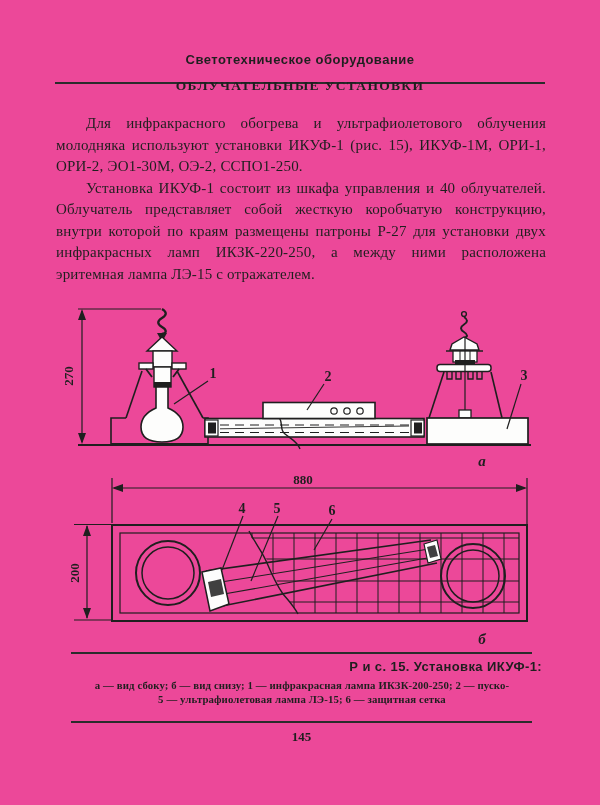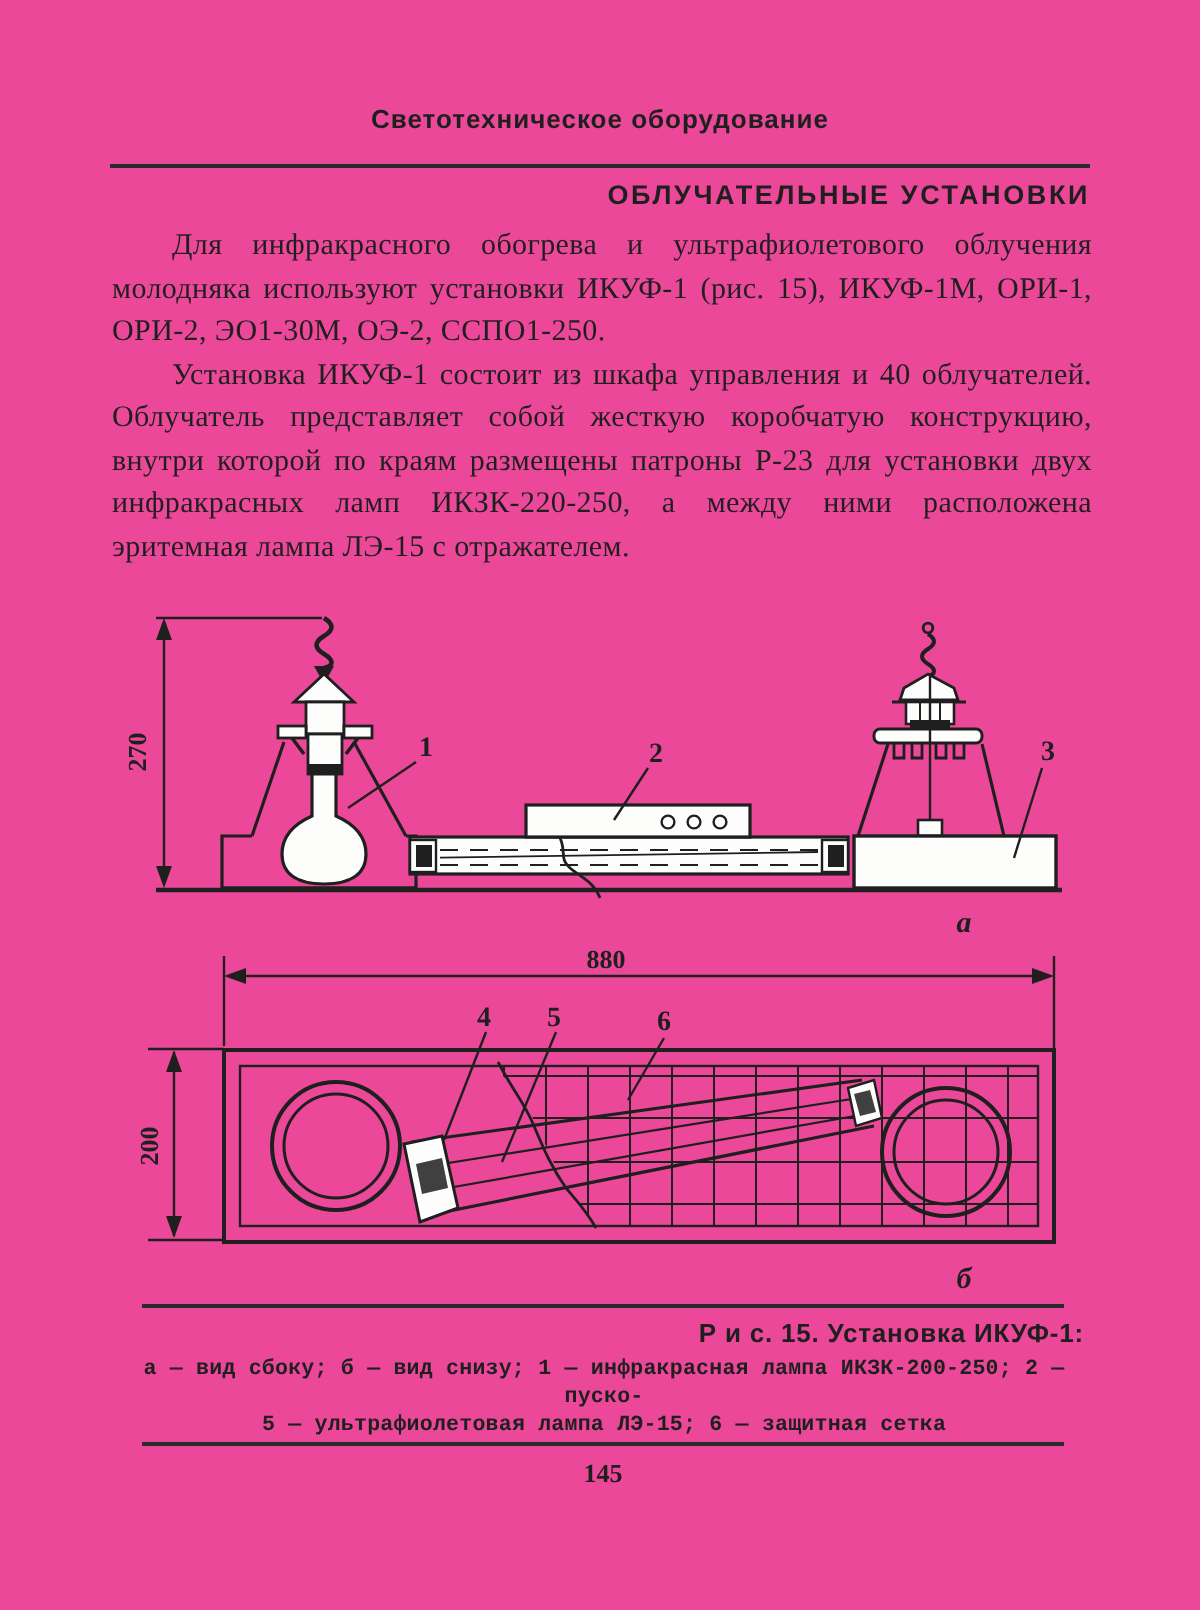--- a/index.html
+++ b/index.html
@@ -9,39 +9,39 @@
     font-family:"Liberation Serif",serif;
   }
   .running-header{
     position:absolute;top:52px;left:55px;width:490px;text-align:center;
     font-family:"Liberation Sans",sans-serif;font-size:13px;font-weight:bold;
     letter-spacing:.5px;
   }
   .rule{position:absolute;background:#2b2b2b;height:2px;}
   .rule-header{top:82px;left:55px;width:490px;}
   .section-title{
-    position:absolute;top:90px;left:55px;width:490px;text-align:right;
-    font-family:Liberation Sans, sans-serif;font-size:13.5px;font-weight:bold;
+    position:absolute;top:78px;left:55px;width:490px;text-align:center;
+    font-family:Liberation Serif, serif;font-size:13.5px;font-weight:bold;
     letter-spacing:1.3px;
   }
   .bodytext{position:absolute;top:113px;left:56px;width:490px;}
   .bodytext p{
     margin:0;font-size:15px;font-weight:normal;line-height:21.5px;
     text-align:justify;text-indent:30px;letter-spacing:.2px;
   }
   .figure-caption-rule-top{top:652px;left:71px;width:461px;height:1.5px;}
   .figure-caption-rule-bottom{top:721px;left:71px;width:461px;height:1.5px;}
   .caption-title{
     position:absolute;top:659px;left:62px;width:480px;text-align:right;
     font-family:"Liberation Sans",sans-serif;font-size:13px;font-weight:bold;
     letter-spacing:.4px;
   }
   .caption-lines{
     position:absolute;top:679px;left:62px;width:480px;text-align:center;
-    font-family:Liberation Mono, monospace;font-size:10.8px;font-weight:bold;
+    font-family:Liberation Serif, serif;font-size:10.8px;font-weight:bold;
     line-height:13.8px;letter-spacing:.1px;
   }
   .page-number{
     position:absolute;top:729px;left:57px;width:489px;text-align:center;
     font-size:13px;font-weight:bold;
   }
   svg.diagram{position:absolute;top:290px;left:0;}
   svg.diagram text{fill:#1f1f1f;font-family:"Liberation Serif",serif;font-weight:bold;}
   svg.diagram .partnum{font-size:14px;}
   svg.diagram .viewletter{font-size:15px;font-style:italic;}
@@ -54,21 +54,21 @@
 <body>
 
 <div class="page">
 
   <div class="running-header">Светотехническое оборудование</div>
   <div class="rule rule-header"></div>
   <div class="section-title">ОБЛУЧАТЕЛЬНЫЕ УСТАНОВКИ</div>
 
   <div class="bodytext">
     <p>Для инфракрасного обогрева и ультрафиолетового облучения молодняка используют установки ИКУФ-1 (рис. 15), ИКУФ-1М, ОРИ-1, ОРИ-2, ЭО1-30М, ОЭ-2, ССПО1-250.</p>
-    <p>Установка ИКУФ-1 состоит из шкафа управления и 40 облучателей. Облучатель представляет собой жесткую коробчатую конструкцию, внутри которой по краям размещены патроны Р-23 для установки двух инфракрасных ламп ИКЗК-220-250, а между ними расположена эритемная лампа ЛЭ-15 с отражателем.</p>
+    <p>Установка ИКУФ-1 состоит из шкафа управления и 40 облучателей. Облучатель представляет собой жесткую коробчатую конструкцию, внутри которой по краям размещены патроны Р-27 для установки двух инфракрасных ламп ИКЗК-220-250, а между ними расположена эритемная лампа ЛЭ-15 с отражателем.</p>
   </div>
 
   <svg class="diagram" width="600" height="365" viewBox="0 290 600 365">
 
     <g>
 
       <path class="ln" d="M78,445 H531" stroke-width="2.2"></path>
 
       <g>
         <path class="ln" d="M78,309 H161" stroke-width="1.2"></path>

